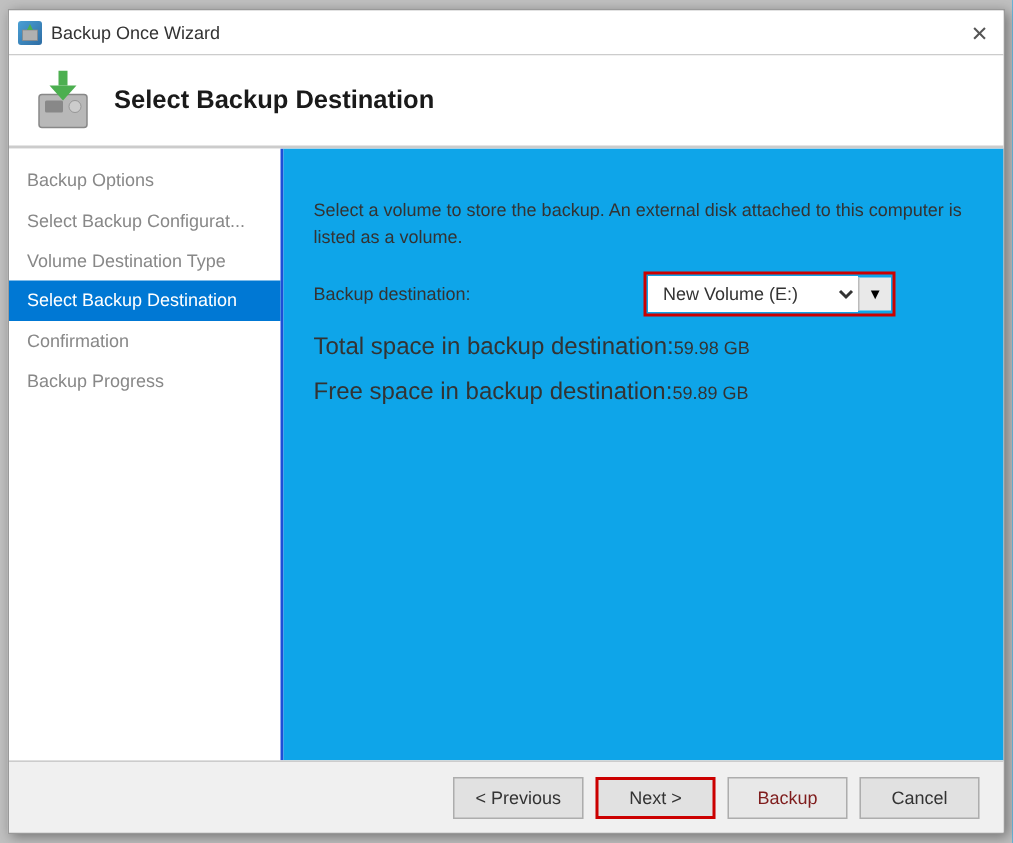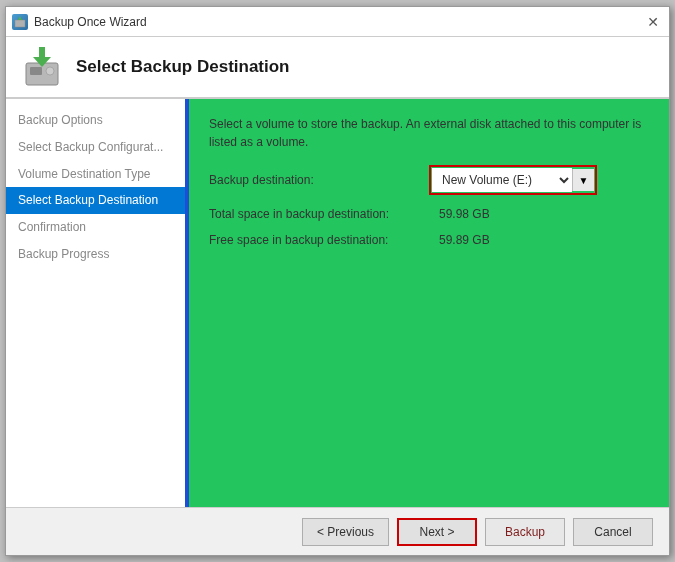--- a/index.html
+++ b/index.html
@@ -81,41 +81,41 @@
 
     .body {
       display: flex;
       flex: 1;
       overflow: hidden;
     }
 
     .sidebar {
       width: 183px;
       background: #fff;
-      border-right: 4px solid #1d4ed8;
+      border-right: 2px solid #1d4ed8;
       padding: 8px 0;
       flex-shrink: 0;
     }
     .sidebar-item {
       padding: 5px 12px;
       font-size: 12px;
       color: #333;
       cursor: pointer;
       line-height: 1.4;
     }
     .sidebar-item.active {
       background: #0078d4;
       color: #fff;
     }
     .sidebar-item.disabled { color: #888; cursor: default; }
 
     .content {
       flex: 1;
-      padding: 16px 20px;
-      background: #22c55e;
+      padding: 32px 20px;
+      background: #0ea5e9;
     }
     .content-description {
       font-size: 12px;
       color: #333;
       margin-bottom: 14px;
       line-height: 1.5;
     }
     .form-row {
       display: flex;
       align-items: center;
@@ -156,21 +156,21 @@
       font-size: 10px;
       cursor: pointer;
     }
     .info-row {
       display: flex;
       align-items: center;
       margin-bottom: 8px;
       padding: 2px 0;
     }
     .info-label {
-      font-size: 12px;
+      font-size: 16px;
       color: #333;
       min-width: 230px;
     }
     .info-val {
       font-size: 12px;
       color: #333;
     }
 
     .footer {
       background: #f0f0f0;

